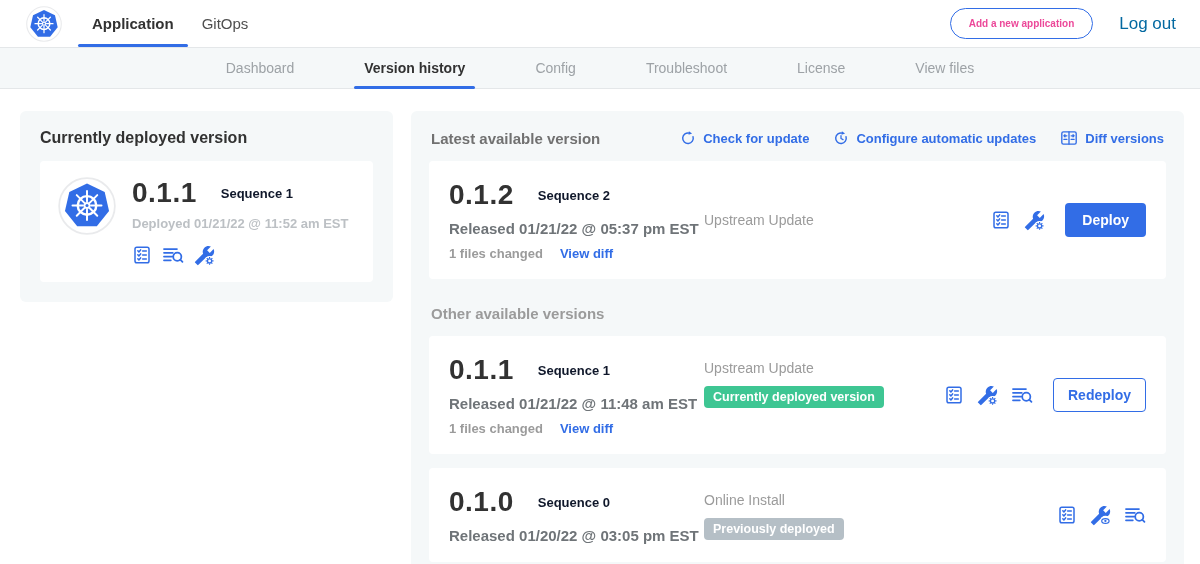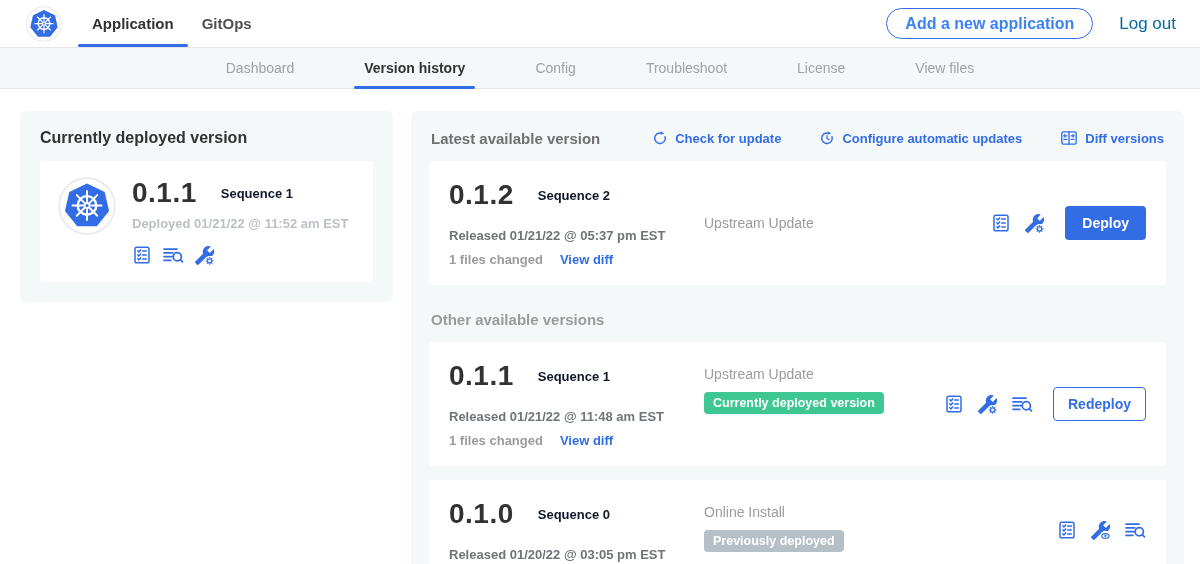--- a/index.html
+++ b/index.html
@@ -8,25 +8,25 @@
     width:1200px; height:564px; overflow:hidden;
     background:#fff; color:#323232;
     font-family:"Liberation Sans", sans-serif;
   }
   svg.icn { display:block; }
 
   
   .topbar { height:47px; display:flex; align-items:center; padding:0 24px 0 26px; background:#fff; }
   .logo-badge { width:36px; height:36px; margin-right:16px; flex-shrink:0; }
   .app-tabs { display:flex; height:100%; }
-  .app-tab { display:flex; align-items:center; padding:0 14px; font-size:15px; color:#4f4f4f; font-weight:700; position:relative; cursor:pointer; }
+  .app-tab { display:flex; align-items:center; padding:0 14px; font-size:15px; color:#4f4f4f; font-weight:400; position:relative; cursor:pointer; }
   .app-tab.active { color:#323232; font-weight:bold; }
   .app-tab.active::after { content:""; position:absolute; left:0; right:0; bottom:0; height:3px; border-radius:2px; background:#326de6; }
   .topbar-right { margin-left:auto; display:flex; align-items:center; gap:26px; }
-  .add-app-btn { border:1px solid #326de6; color:#3b82f6; background:#fff; border-radius:17px; height:31px; padding:0 18px; font-size:16px; font-weight:bold; font-family:inherit; cursor:pointer; }
+  .add-app-btn { border:1px solid #326de6; color:#ec4899; background:#fff; border-radius:17px; height:31px; padding:0 18px; font-size:10px; font-weight:bold; font-family:inherit; cursor:pointer; }
   .logout { font-size:17px; color:#0369a1; cursor:pointer; }
 
   
   .subnav { height:42px; background:#f5f8f9; border-top:1px solid #e4e7e9; border-bottom:1px solid #e4e7e9; display:flex; justify-content:center; gap:58px; }
   .subnav-tab { display:flex; align-items:center; padding:0 6px; font-size:14px; color:#9da2a6; position:relative; cursor:pointer; }
   .subnav-tab.active { color:#323232; font-weight:bold; }
   .subnav-tab.active::after { content:""; position:absolute; left:-4px; right:-4px; bottom:-1px; height:3px; border-radius:2px; background:#326de6; }
 
   
   .content { display:flex; gap:18px; padding:22px 16px 0 20px; align-items:flex-start; }
@@ -41,26 +41,26 @@
   .ver-number { font-size:28px; font-weight:bold; color:#323232; letter-spacing:.5px; }
   .ver-seq { font-size:13px; color:#0f172a; font-weight:600; }
   .deployed-date { font-size:13px; color:#bcc0c4; font-weight:600; margin-top:7px; }
   .icon-row { display:flex; align-items:center; gap:10px; margin-top:13px; color:#326de6; }
   .icon-btn { cursor:pointer; display:flex; align-items:center; }
 
   
   .right-panel { flex:1; padding:16px 18px 12px; }
   .rp-header { display:flex; align-items:center; padding:2px 2px 0; }
   .rp-title { font-size:15px; color:#717171; font-weight:600; }
-  .rp-actions { margin-left:auto; display:flex; align-items:center; gap:38px; }
+  .rp-actions { margin-left:auto; display:flex; align-items:center; gap:24px; }
   .action-link { display:flex; align-items:center; gap:7px; color:#326de6; font-size:13px; font-weight:bold; cursor:pointer; }
 
   .version-card { background:#fff; border-radius:4px; margin-top:14px; padding:18px 20px; display:flex; align-items:flex-start; }
   .vc-info { width:255px; flex-shrink:0; }
-  .vc-released { font-size:13px; color:#6f7478; font-weight:600; margin-top:17px; }
+  .vc-released { font-size:15px; color:#6f7478; font-weight:600; margin-top:9px; }
   .vc-files { display:flex; gap:17px; font-size:13px; color:#9b9b9b; font-weight:600; margin-top:9px; }
   .view-diff { color:#326de6; font-weight:bold; cursor:pointer; }
   .vc-source { flex:1; padding-top:6px; }
   .version-card.first .vc-source { align-self:center; padding-top:0; }
   .source-label { font-size:14px; font-weight:normal; color:#9b9b9b; }
   .badge { display:inline-block; margin-top:10px; padding:4px 9px; border-radius:4px; color:#fff; font-size:12.5px; font-weight:bold; }
   .badge.green { background:#3ec693; }
   .badge.gray { background:#b5bfc6; }
   .vc-actions { display:flex; align-items:center; gap:13px; color:#326de6; align-self:center; margin-left:12px; }
   .deploy-btn { background:#326de6; color:#fff; border:none; border-radius:4px; padding:9px 17px; font-size:14px; font-weight:bold; font-family:inherit; margin-left:7px; cursor:pointer; }

